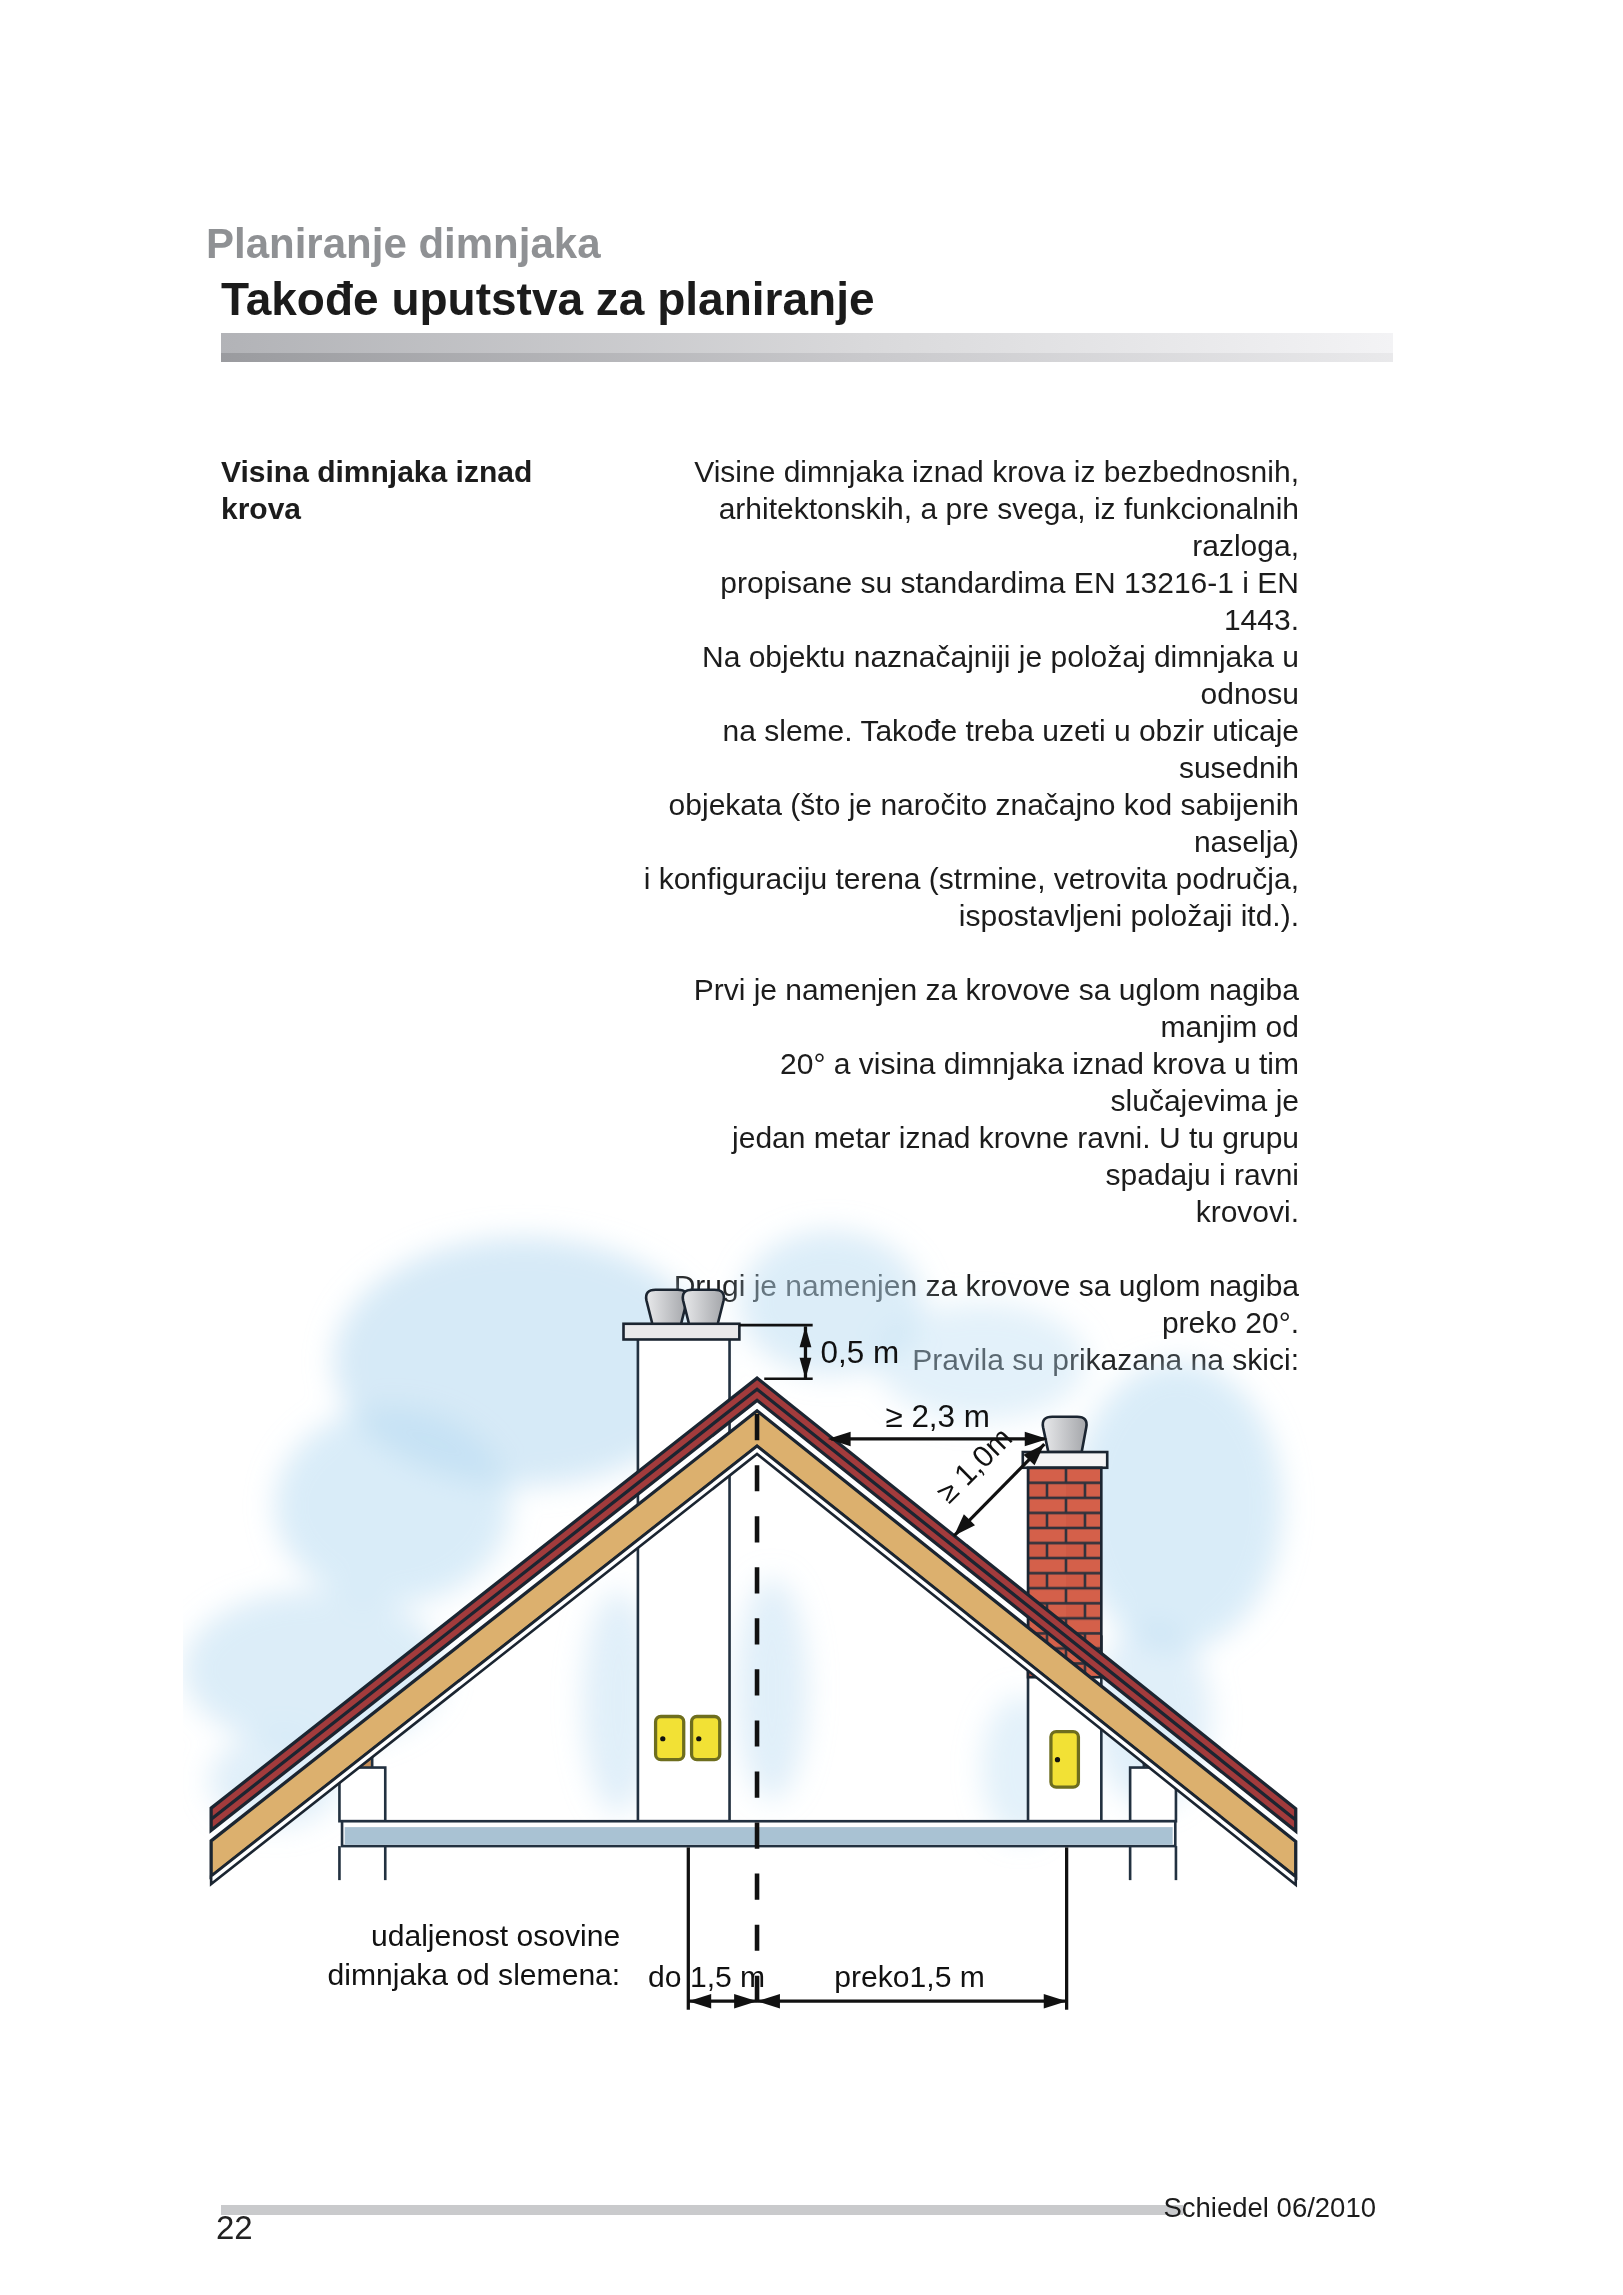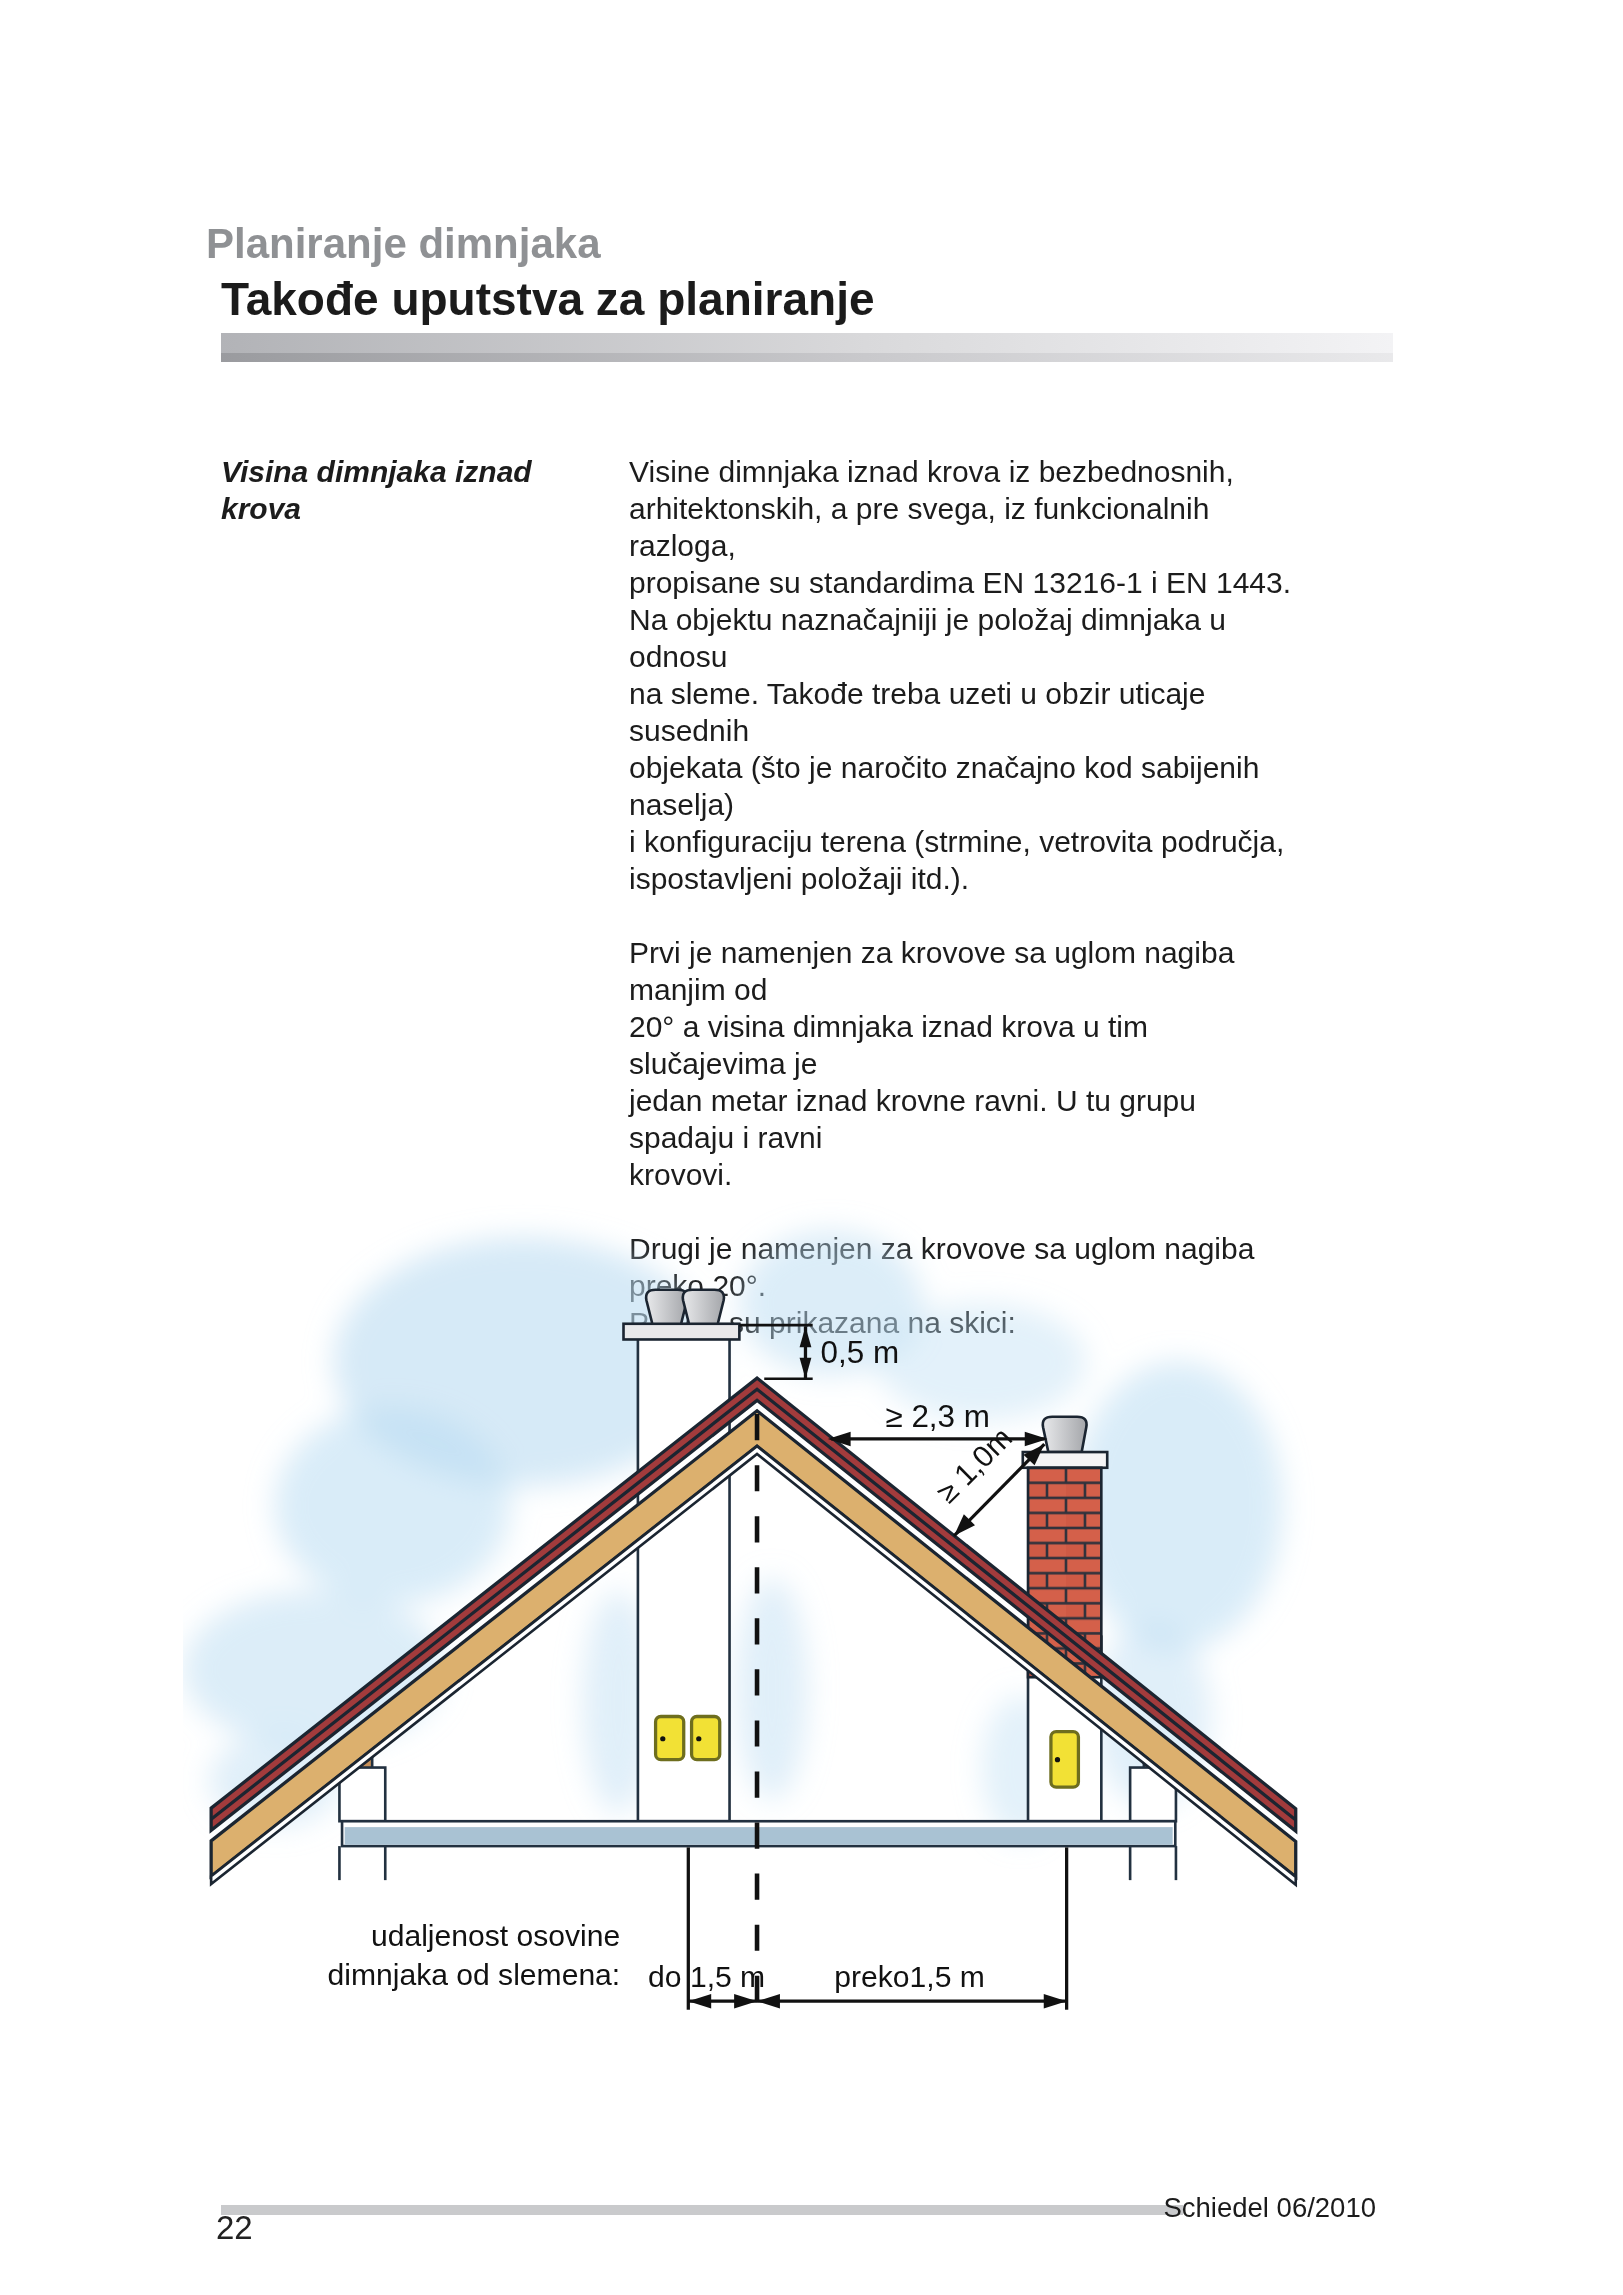--- a/index.html
+++ b/index.html
@@ -6,23 +6,23 @@
   .page{position:relative;width:1623px;height:2295px;background:#ffffff;overflow:hidden;
         font-family:"Liberation Sans", sans-serif;color:#1c1c1c;}
   .abs{position:absolute;}
   .page-title{left:206px;top:223px;font-size:42px;font-weight:bold;color:#8f9194;line-height:1;}
   .page-subtitle{left:221px;top:276px;font-size:46px;font-weight:bold;color:#1b1b1b;line-height:1;}
   .rule-top{left:221px;top:333px;width:1172px;height:19.6px;
             background:linear-gradient(to right,#b2b3b7,#d9d9db 55%,#f3f3f5);}
   .rule-bottom{left:221px;top:353px;width:1172px;height:8.5px;
             background:linear-gradient(to right,#9a9b9f,#c9c9cc 55%,#e9e9eb);}
   .section-heading{left:221px;top:453px;width:380px;font-size:30px;font-weight:bold;
-            line-height:37px;white-space:pre-line;font-style:italic;}
+            line-height:37px;white-space:pre-line;}
   .body-col{left:625px;top:453px;width:674px;font-size:30px;line-height:37px;}
-  .body-col p{margin:0 0 37px 4px;white-space:pre-line;}
+  .body-col p{margin:0 0 37px 12px;white-space:pre-line;text-align:right;}
   .footer-bar{left:221px;top:2205px;width:962px;height:9.8px;background:#c9cacc;}
   .footer-brand{top:2194px;right:247px;font-size:27.5px;color:#1b1b1b;line-height:1;}
   .page-number{left:216px;top:2211px;font-size:33px;color:#222;line-height:1;text-align:right;}
   .diagram{left:183px;top:1198px;}
   svg text{font-family:"Liberation Sans", sans-serif;fill:#111;}
 </style>
 </head>
 <body>
 
 <div class="page">

